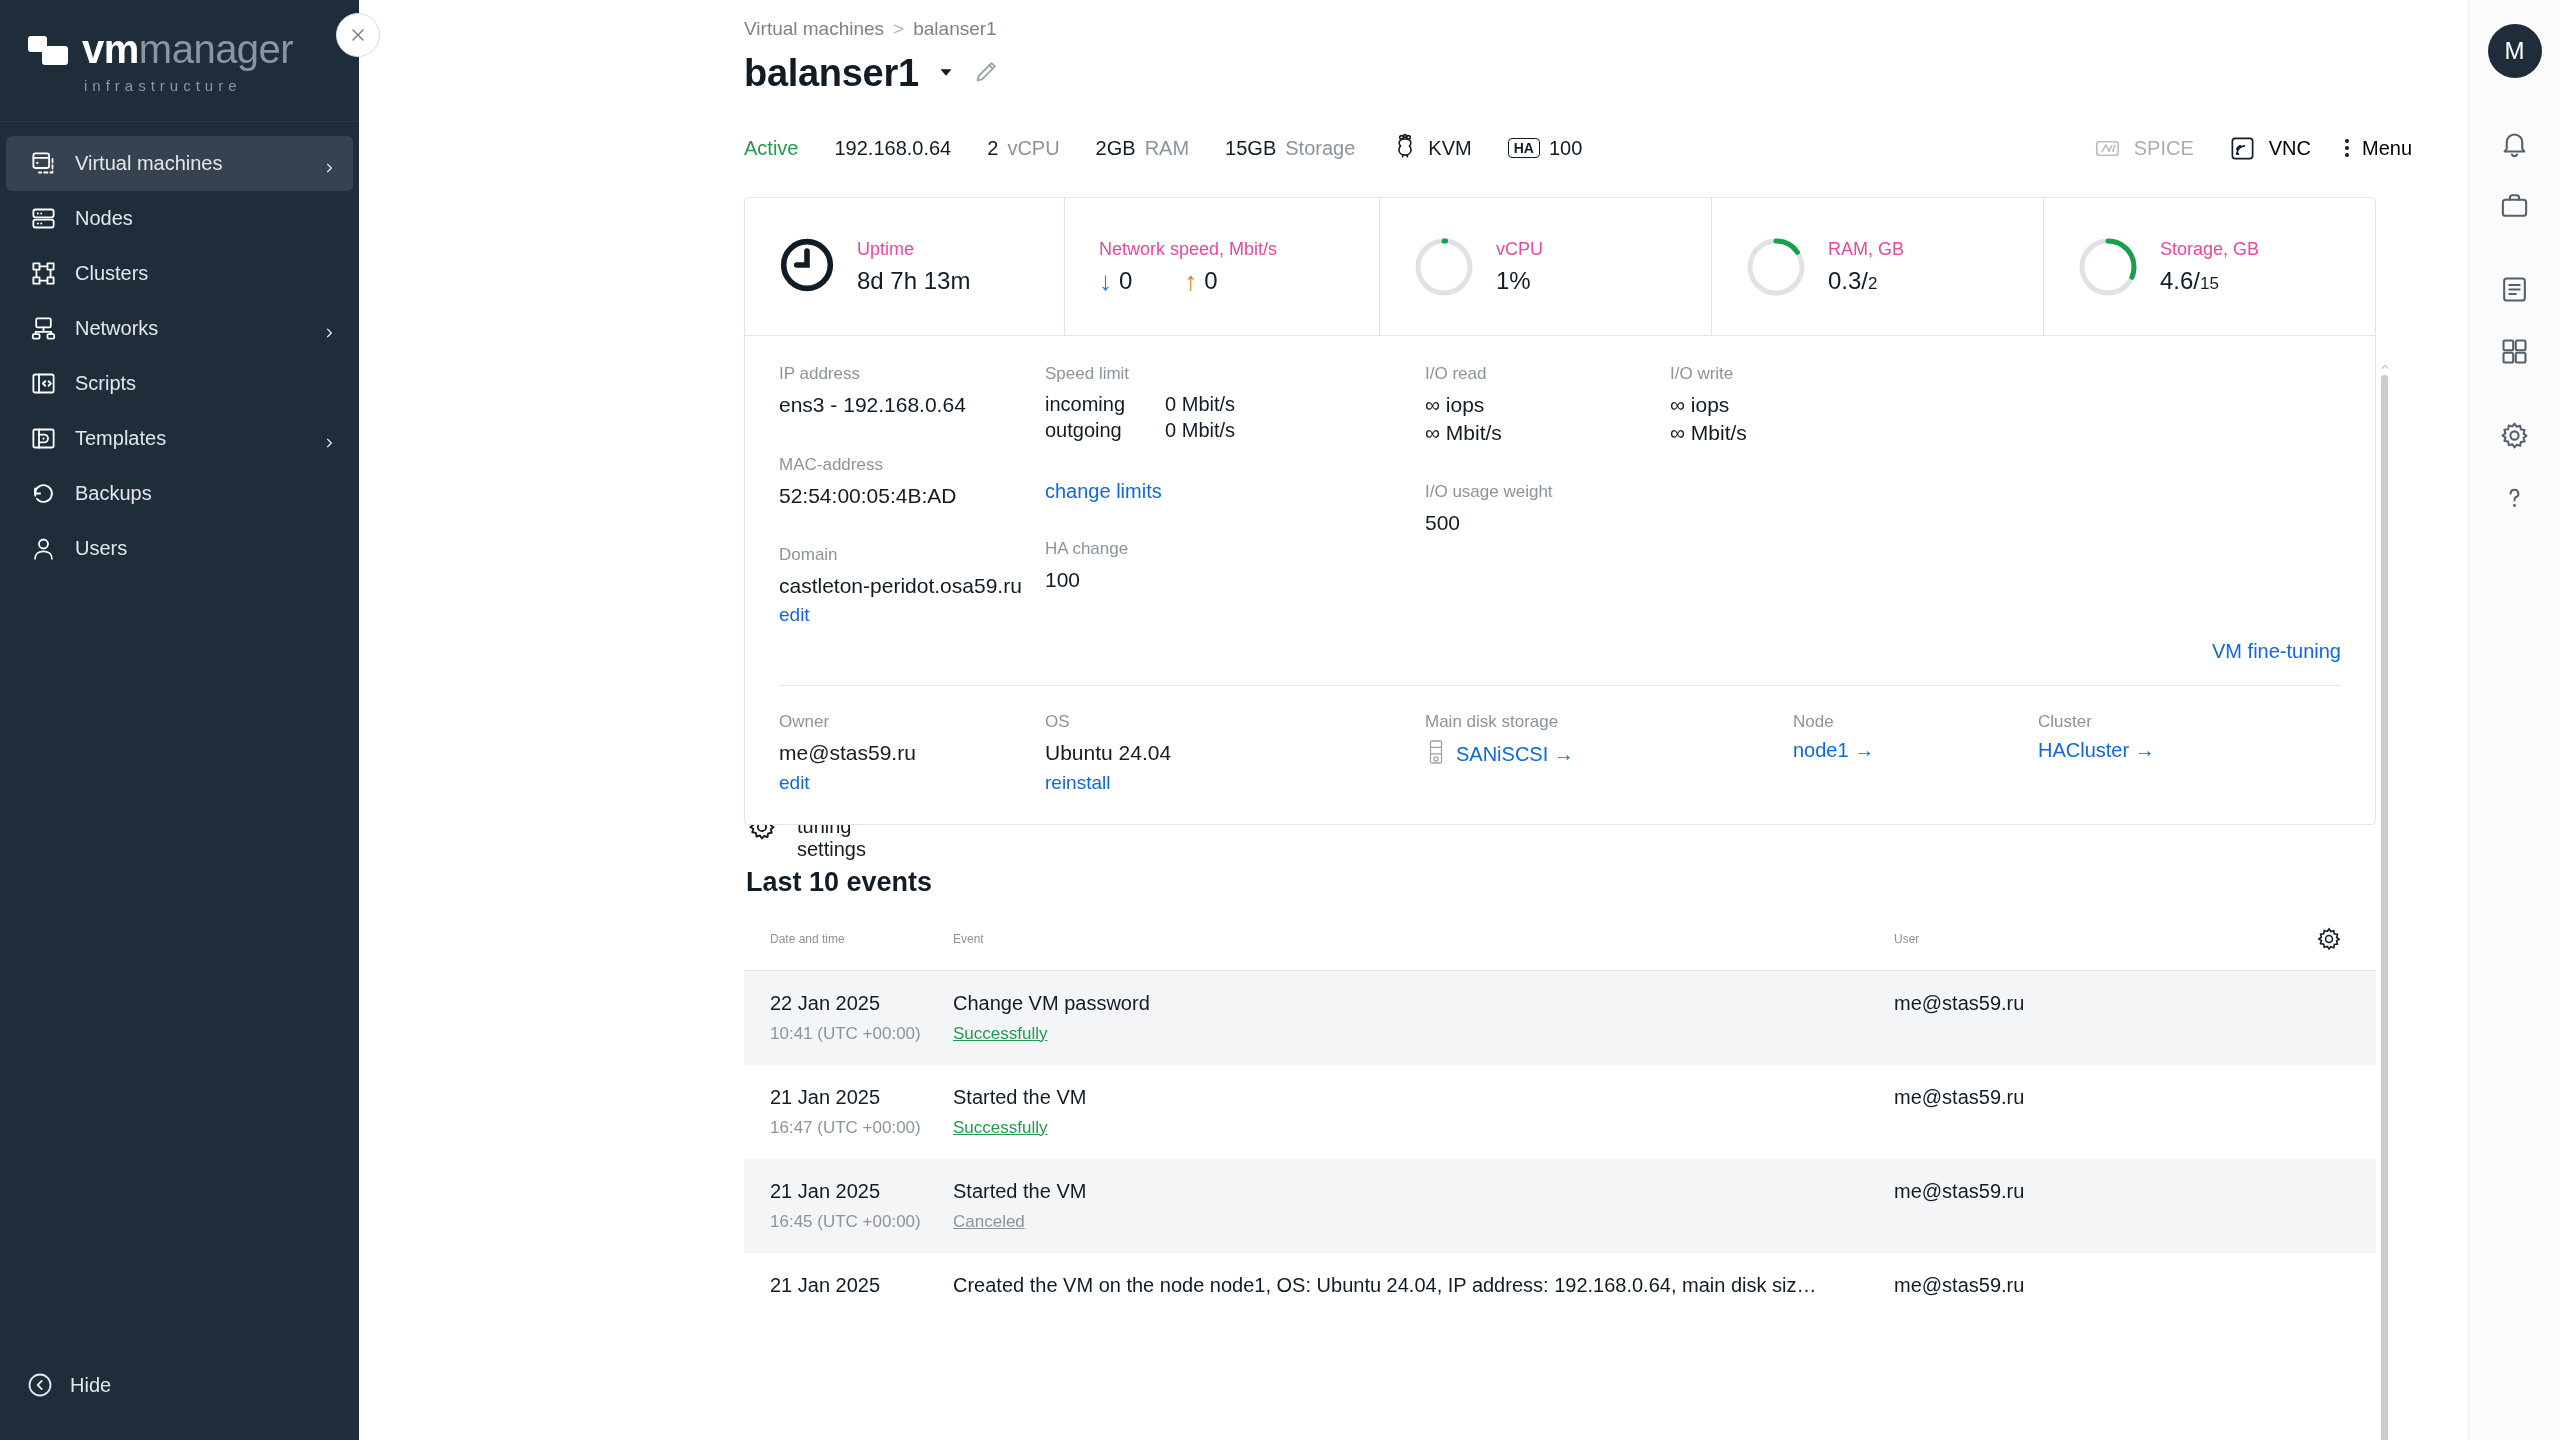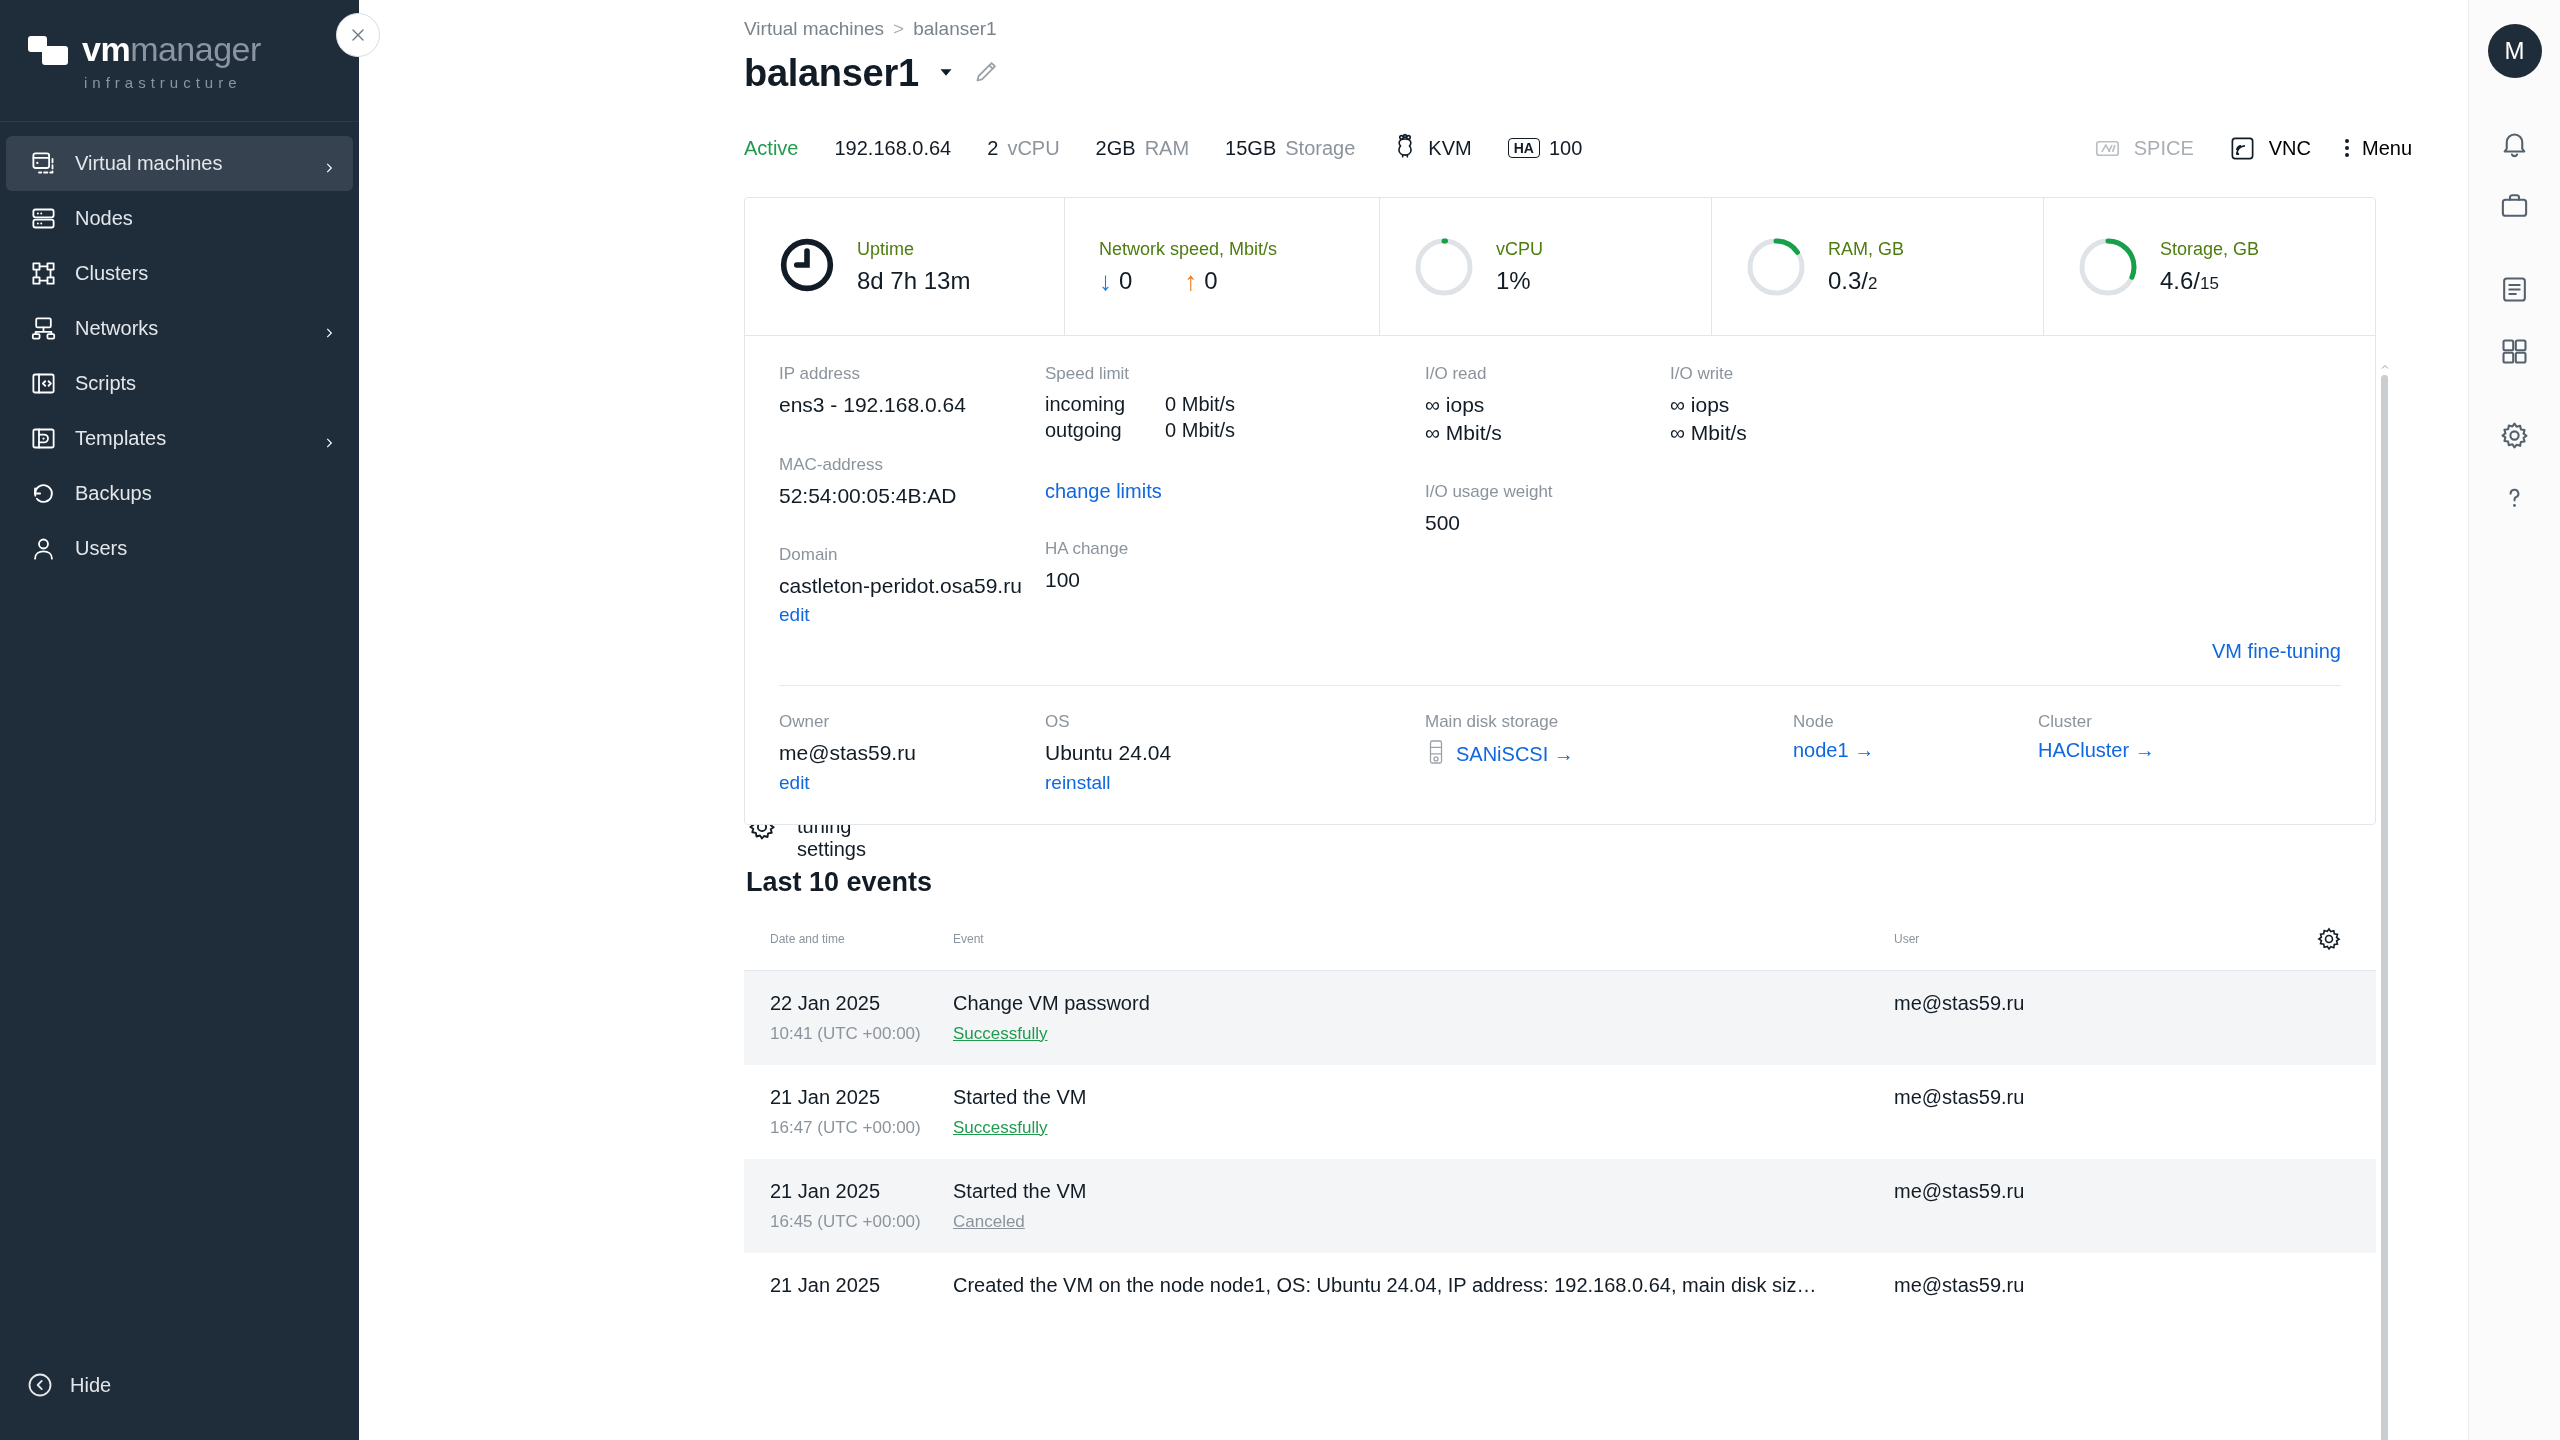--- a/index.html
+++ b/index.html
@@ -19,21 +19,21 @@
   }
   .brand { height: 122px; display: flex; flex-direction: column;
     justify-content: center; padding-left: 28px;
     border-bottom: 1px solid #2c3b4b; }
   .brand-row { display: flex; align-items: center; gap: 12px; }
   .brand-logo { width: 42px; height: 32px; position: relative; flex: 0 0 42px; }
   .brand-logo .sq1 { position: absolute; left: 0; top: 2px; width: 19px; height: 16px;
       background: #fff; border-radius: 3px 3px 0 3px; }
   .brand-logo .sq2 { position: absolute; left: 14px; top: 12px; width: 26px; height: 19px;
       background: #fff; border-radius: 3px; }
-  .brand-name { font-size: 34px; font-weight: 700; letter-spacing: -0.5px; }
+  .brand-name { font-size: 40px; font-weight: 700; letter-spacing: -0.5px; }
   .brand-name .vm { color: #ffffff; }
   .brand-name .manager { color: #8b95a1; font-weight: 400; }
   .brand-sub { color: #8b95a1; font-size: 15px; letter-spacing: 5px;
       margin-top: 5px; padding-left: 56px; }
 
   .nav { padding-top: 14px; flex: 1 1 auto; }
   .nav-item { display: flex; align-items: center; gap: 17px;
       height: 55px; margin: 0 6px; padding: 0 17px 0 22px;
       color: #e3e7eb; font-size: 20px; border-radius: 6px; cursor: pointer; }
   .nav-item.active { background: #36424f; }
@@ -111,21 +111,21 @@
   .card { border: 1px solid #e2e6ea; border-radius: 4px; background: #fff; }
 
   
   .metrics { display: flex; border-bottom: 1px solid #e2e6ea; height: 138px; }
   .metric { display: flex; align-items: center; gap: 22px; padding: 0 34px;
       border-right: 1px solid #e2e6ea; }
   .metric:last-child { border-right: none; }
   .m-uptime { width: 320px; }
   .m-net { width: 315px; }
   .m-eq { flex: 1 1 0; }
-  .m-text .m-label { font-size: 18px; color: #4d7c0f; margin-bottom: 7px; }
+  .m-text .m-label { font-size: 18px; color: #ec4899; margin-bottom: 7px; }
   .m-text .m-value { font-size: 24px; color: #121c26; }
   .clock svg { width: 56px; height: 56px; stroke: #121c26; fill: none; stroke-width: 2.4;
       stroke-linecap: round; }
   .netvals { display: flex; gap: 52px; font-size: 24px; color: #121c26; }
   .netvals span { display: flex; align-items: center; gap: 7px; }
   .arrow-dn { color: #1e7fe0; font-size: 26px; line-height: 1; }
   .arrow-up { color: #f07b1d; font-size: 26px; line-height: 1; }
   .donut { width: 60px; height: 60px; flex: 0 0 60px; position: relative; }
   .donut svg { width: 60px; height: 60px; transform: rotate(-90deg); }
   .donut circle { fill: none; stroke-width: 5; }

